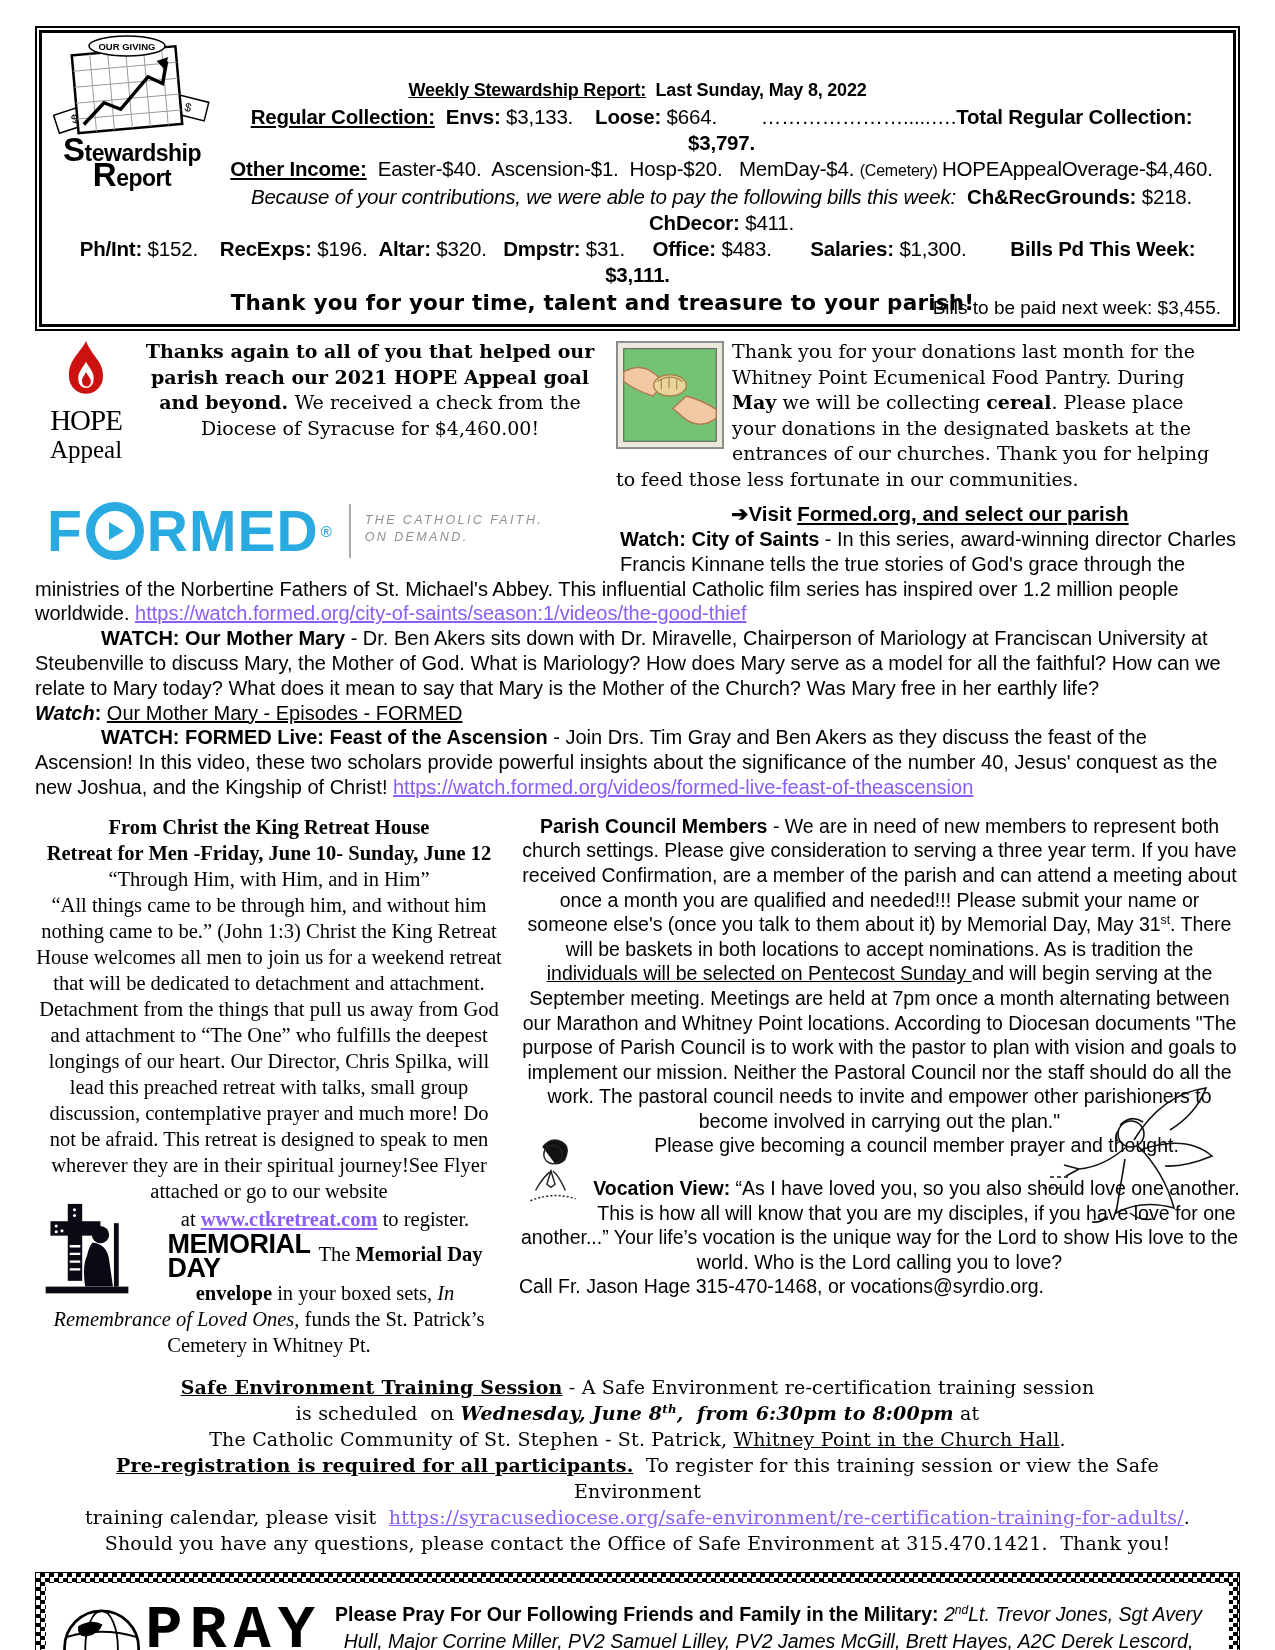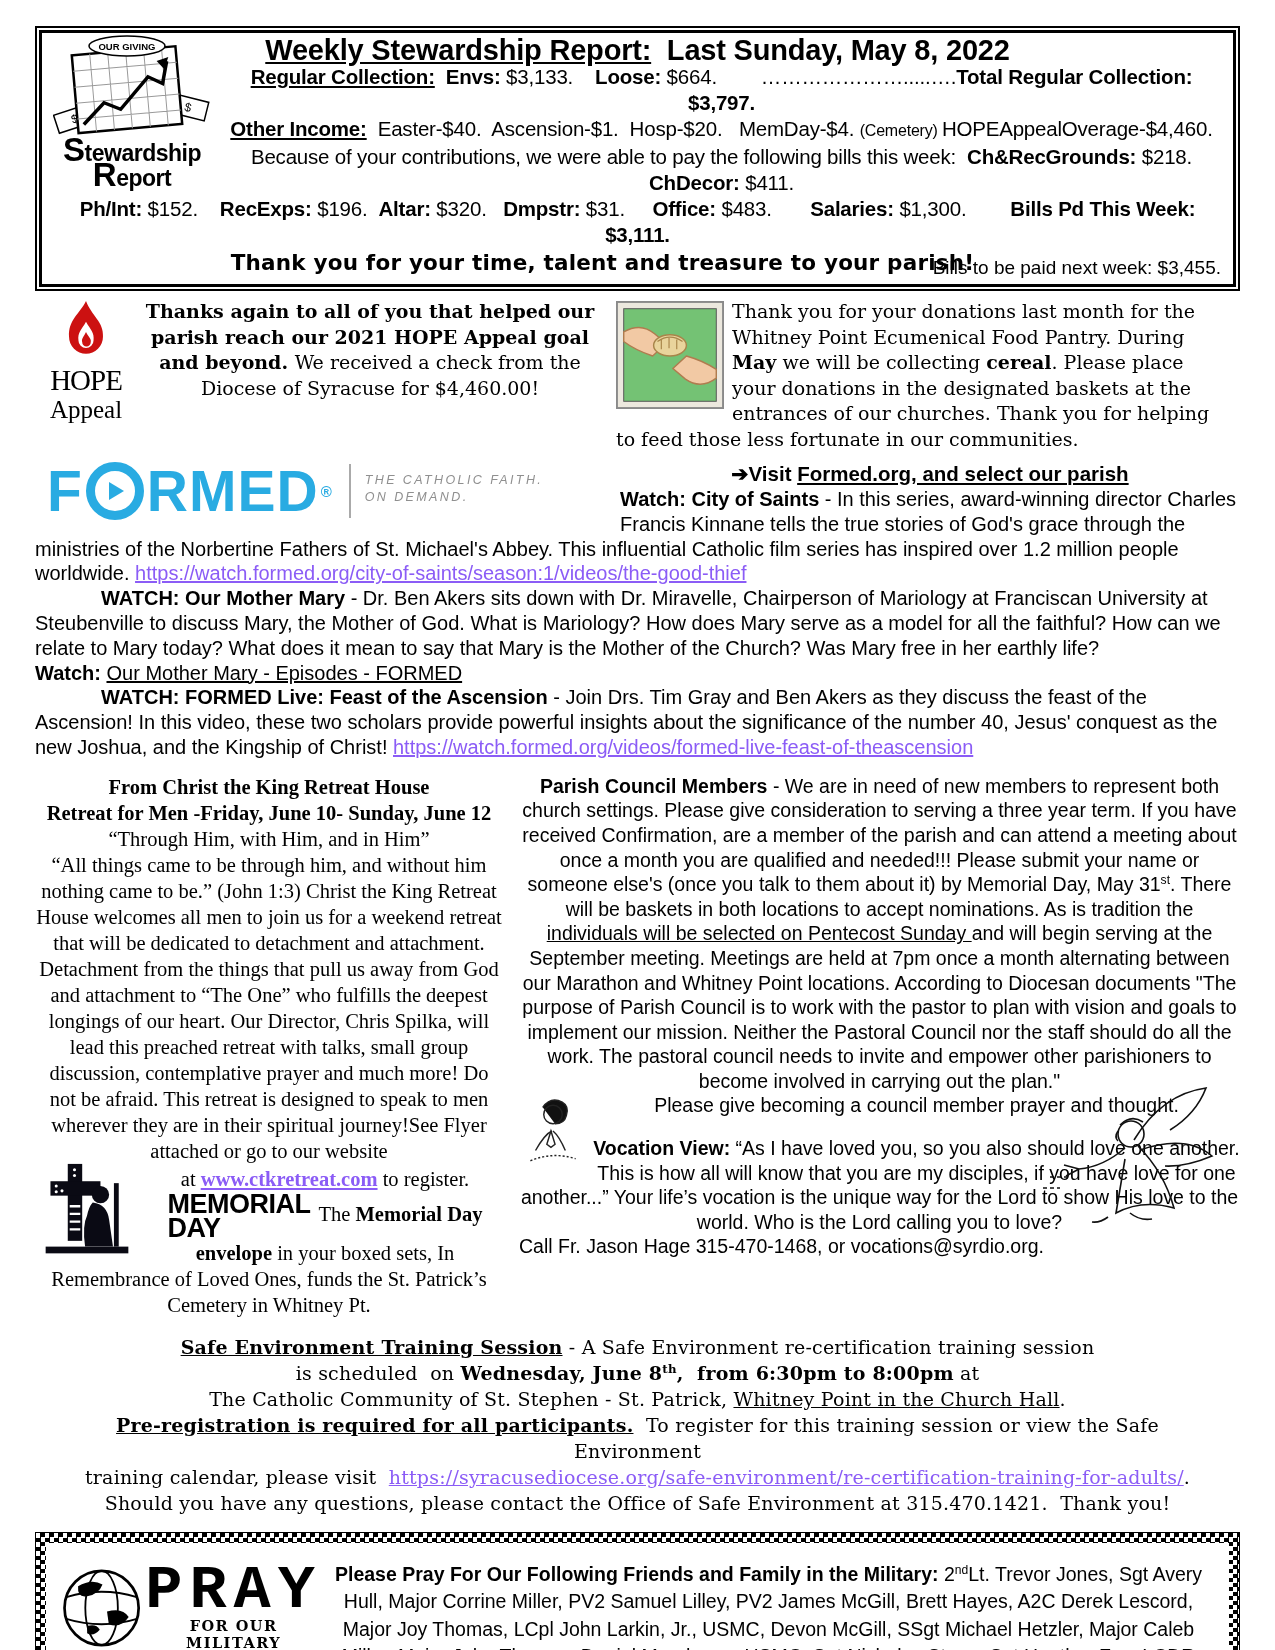--- a/index.html
+++ b/index.html
@@ -1,35 +1,35 @@
 <!DOCTYPE html>
 <html><head>
 <meta charset="utf-8">
 <style>
   html,body{margin:0;padding:0;background:#888;}
   .page{width:1275px;height:1650px;background:#fff;margin:0 auto;position:relative;
         font-family:"Liberation Sans",sans-serif;color:#000;overflow:hidden;}
 
   
   .seg-b{font-weight:bold}
-  .seg-i{}
+  .seg-i{font-style:italic}
   .seg-u{text-decoration:underline}
   .seg-link{color:#8b5cf6;text-decoration:underline}
   .seg-sm{font-size:0.78em}
   sup{font-size:62%;line-height:0;}
 
   
   .stew-outer{margin:26px 35px 0 35px;border:2px solid #000;padding:2px;}
   .stew-inner{border:3px solid #000;position:relative;padding:4px 8px 6px;}
   .stew-icon{position:absolute;left:4px;top:2px;width:172px;text-align:center;}
   .stew-words{font-weight:bold;font-size:23px;line-height:21px;letter-spacing:-0.5px;}
   .stew-words .w{display:block;}
   .stew-words .w::first-letter{font-size:33px;}
   .stew-line{white-space:pre-wrap;font-size:20.5px;line-height:26px;text-align:center;letter-spacing:-0.2px;}
-  .stew-title{font-size:29px;line-height:27px;}
+  .stew-title{font-size:18px;line-height:27px;margin-top:40px;}
   .stew-ind{margin-left:168px;}
   .stew-thanks-row{position:relative;line-height:30px;}
   .stew-thanks{text-align:center;margin:0 250px 0 180px;font-weight:bold;font-size:21.5px;
                font-family:"DejaVu Sans",sans-serif;letter-spacing:0.2px;}
   .stew-next{position:absolute;right:4px;top:5px;font-size:19px;}
 
   
   .row2{display:flex;gap:16px;margin:8px 42px 2px 40px;}
   .hope-col{width:560px;display:flex;gap:8px;}
   .hope-badge{width:92px;flex:none;text-align:center;font-family:"Liberation Serif",serif;line-height:1;}

